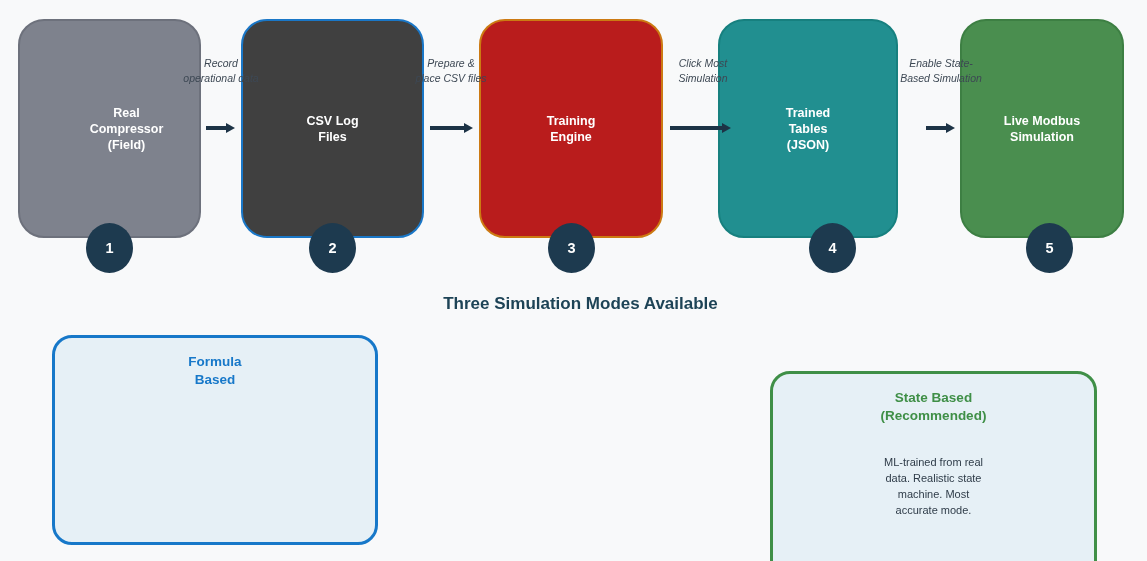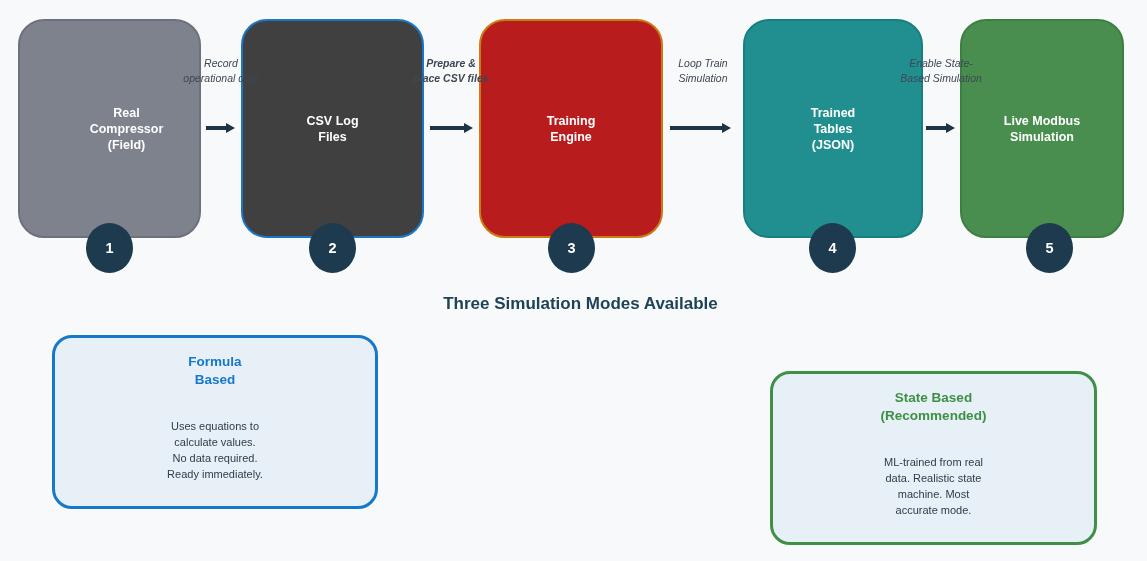--- a/index.html
+++ b/index.html
@@ -48,21 +48,21 @@
     font-style:italic; font-size:10.5px; line-height:15px;
     color:#3d4854; text-align:center; white-space:pre-line;
   }
 
   
   .modes-title {
     position:absolute; left:7px; top:294px; width:1147px;
     text-align:center; font-size:17px; font-weight:bold; color:#1d4356;
   }
   .mode-card {
-    position:absolute; top:335px; height:174px;
+    position:absolute; top:335px; height:210px;
     border-radius:20px; border-width:3px; border-style:solid;
     text-align:center;
   }
   .mode-card-title {
     margin-top:15px; font-size:13.5px; font-weight:bold;
     line-height:18px; white-space:pre-line;
   }
   .mode-card-body {
     margin-top:29px; font-size:11px; line-height:16px;
     color:#2f3c49; white-space:pre-line;
@@ -85,21 +85,21 @@
 Files</span>
   </div>
   <div class="step-badge" style="left: 309px; background: rgb(29, 58, 79);">2</div>
 
   <div class="step-box" style="left: 479px; width: 184px; background: #b91c1c; border-color: rgb(204, 122, 18);">
     <span class="step-title">Training
 Engine</span>
   </div>
   <div class="step-badge" style="left: 548px; background: rgb(29, 58, 79);">3</div>
 
-  <div class="step-box" style="left: 743px; width: 180px; background: rgb(33, 143, 144); border-color: rgb(23, 128, 127); align-items: center;">
+  <div class="step-box" style="left: 718px; width: 180px; background: rgb(33, 143, 144); border-color: rgb(23, 128, 127); align-items: center;">
     <span class="step-title">Trained
 Tables
 (JSON)</span>
   </div>
   <div class="step-badge" style="left: 809px; background: rgb(29, 58, 79);">4</div>
 
   <div class="step-box" style="left: 960px; width: 164px; background: rgb(74, 142, 79); border-color: rgb(61, 127, 67);">
     <span class="step-title">Live Modbus
 Simulation</span>
   </div>
@@ -109,46 +109,42 @@
     <div class="arrow-line" style="background: rgb(29, 51, 70);"></div>
     <div class="arrow-head" style="border-left-color: rgb(29, 51, 70);"></div>
   </div>
   <div class="arrow-label" style="left:221px;">Record
 operational data</div>
 
   <div class="arrow" style="left:430px;width:43px;">
     <div class="arrow-line" style="background: rgb(29, 51, 70);"></div>
     <div class="arrow-head" style="border-left-color: rgb(29, 51, 70);"></div>
   </div>
-  <div class="arrow-label" style="left:451px;font-weight:bold;">Prepare &amp;
+  <div class="arrow-label" style="left:451px;">Prepare &amp;
 place CSV files</div>
 
   <div class="arrow" style="left:670px;width:61px;">
     <div class="arrow-line" style="background: rgb(29, 51, 70);"></div>
     <div class="arrow-head" style="border-left-color: rgb(29, 51, 70);"></div>
   </div>
-  <div class="arrow-label" style="left:703px;">Loop Train
+  <div class="arrow-label" style="left:703px;">Click Most
 Simulation</div>
 
   <div class="arrow" style="left:926px;width:29px;">
     <div class="arrow-line" style="background: rgb(29, 51, 70);"></div>
     <div class="arrow-head" style="border-left-color: rgb(29, 51, 70);"></div>
   </div>
   <div class="arrow-label" style="left:941px;">Enable State-
 Based Simulation</div>
 
   <div class="modes-title">Three Simulation Modes Available</div>
 
   <div class="mode-card" style="left: 52px; width: 326px; background: rgb(230, 240, 246); border-color: rgb(23, 120, 201);">
     <div class="mode-card-title" style="color: rgb(23, 120, 201);">Formula
 Based</div>
-    <div class="mode-card-body">Uses equations to
-calculate values.
-No data required.
-Ready immediately.</div>
   </div>
 
 
   <div class="mode-card" style="left: 770px; width: 327px; background: rgb(230, 240, 246); border-color: rgb(63, 143, 71); margin-top: 36px;">
     <div class="mode-card-title" style="color: rgb(63, 143, 71);">State Based
 (Recommended)</div>
     <div class="mode-card-body">ML-trained from real
 data. Realistic state
 machine. Most
 accurate mode.</div>

